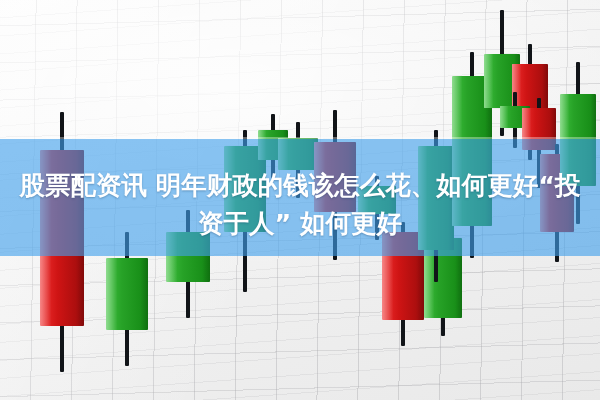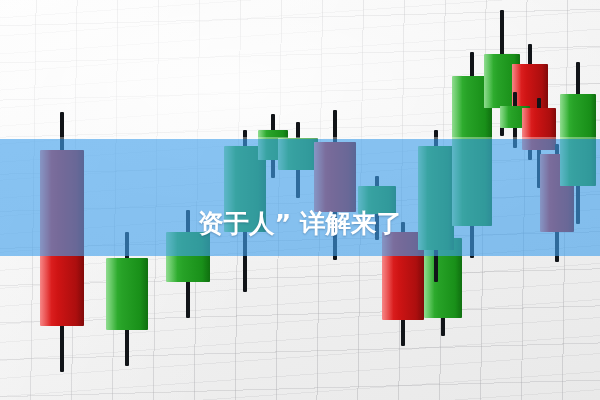--- a/index.html
+++ b/index.html
@@ -217,15 +217,16 @@
       </div>
       <div class="candle" style="left: 0px; top: 0px;">
         <div class="wick" style="left: 576px; top: 62px; height: 162px;"></div>
         <div class="body up" style="left: 560px; top: 94px; width: 36px; height: 92px;"></div>
       </div>
     </div>
 
   <div class="band-top-edge" id="band-edge" style="top: 137px;"></div>
   <div class="band" id="band" style="top: 139px; height: 117px; background: rgba(64, 160, 235, 0.62);"></div>
 
-  <div class="headline line2">资于人” 详解来了</div>
+  <div class="headline line1">股票配资讯 明年财政的钱该怎么花、如何更好“投</div>
+  <div class="headline line2">资于人” 如何更好</div>
 
 </div>
 
 </body></html>

